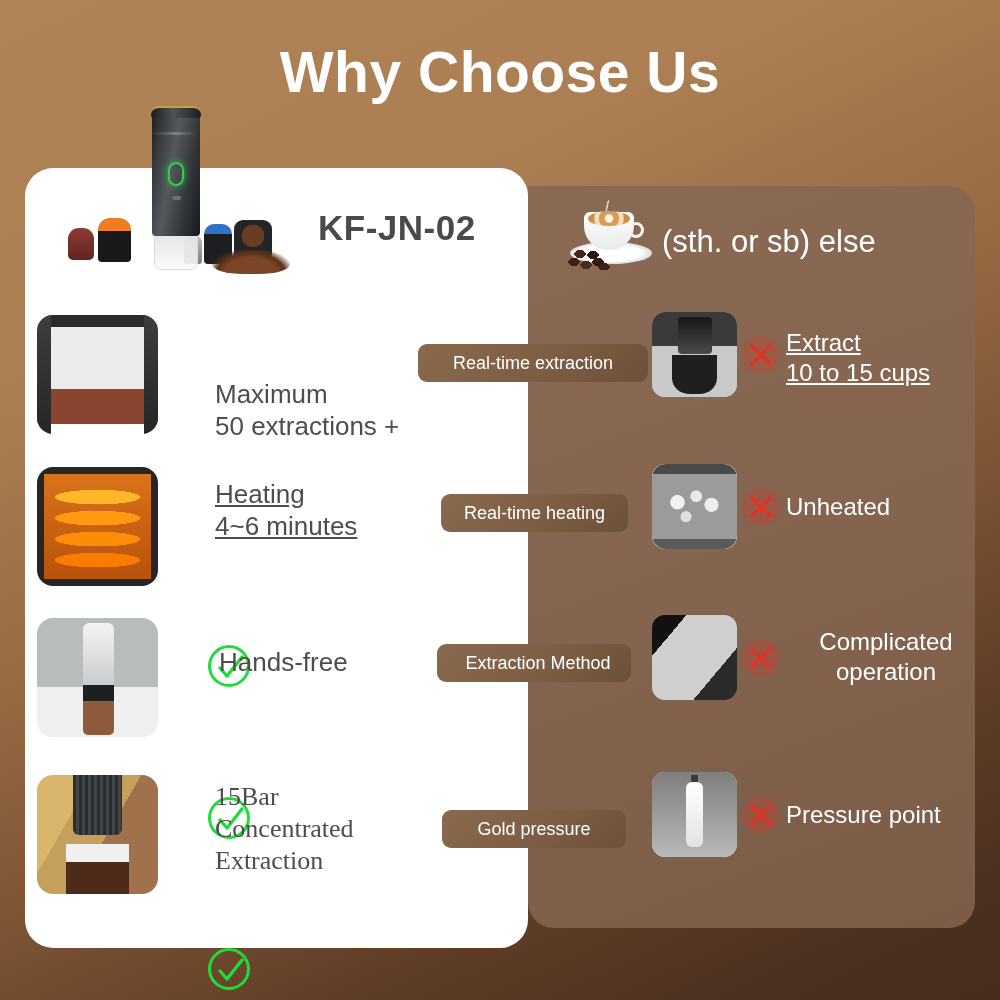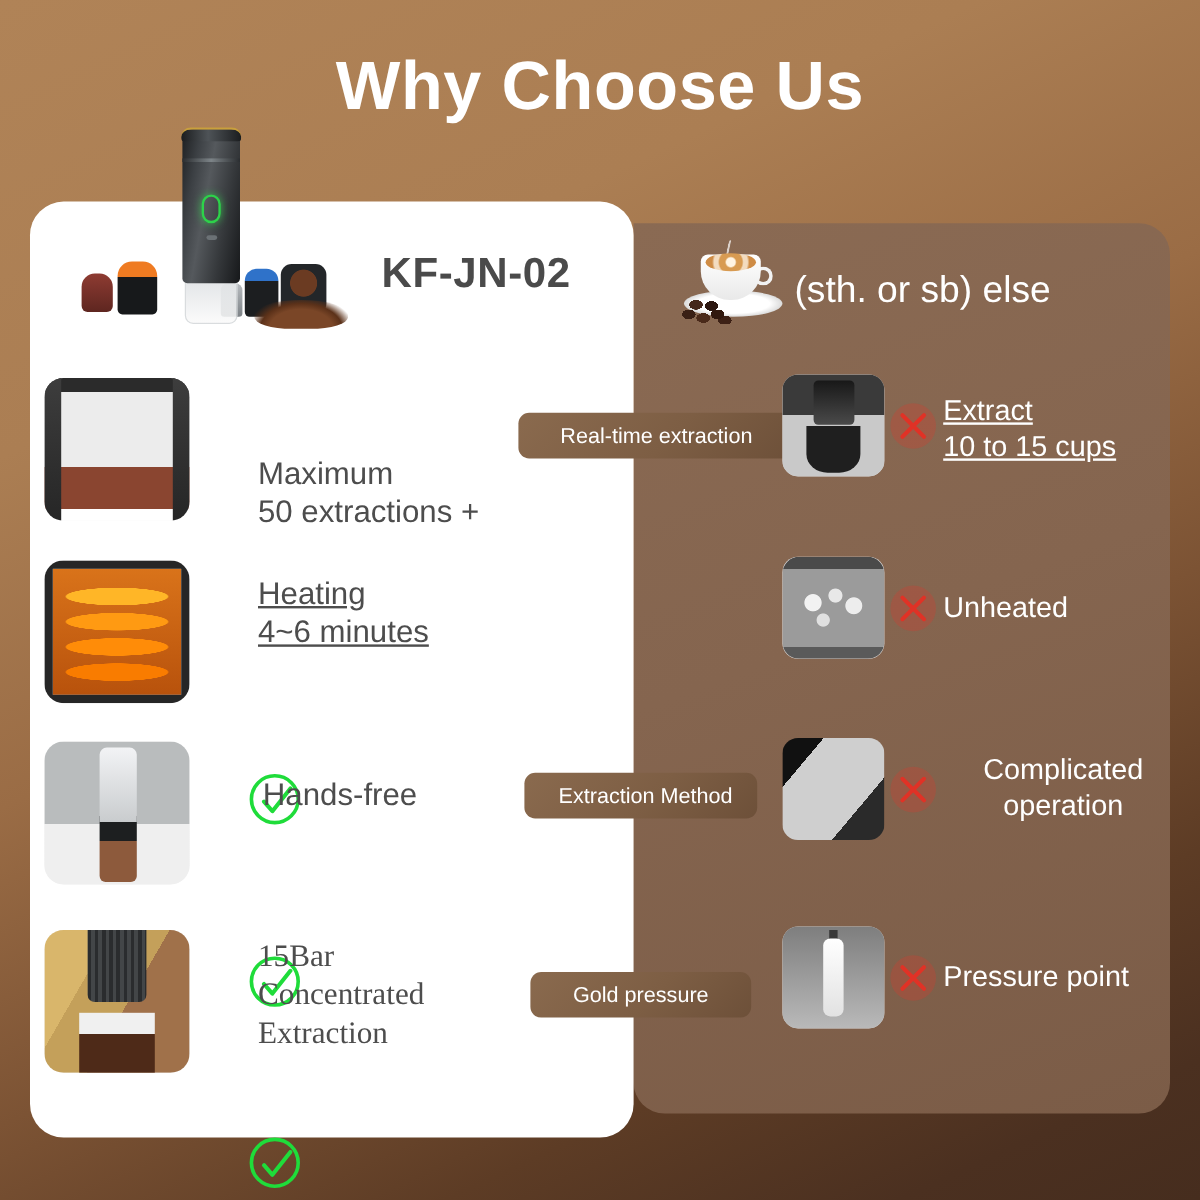--- a/index.html
+++ b/index.html
@@ -314,21 +314,21 @@
         <div class="t-extract" style="width:100%;height:100%"></div>
       </div>
     <div class="check-mark" style="left:171px; top:330px;">
       <svg width="28" height="26" viewBox="0 0 28 26">
           <path d="M3 13 L10 21 L25 2" stroke="#1fdc3a" stroke-width="3.4" fill="none" stroke-linecap="round" stroke-linejoin="round"></path>
         </svg>
     </div>
     <div class="feat-left-text" style="left:178px; top:19px;margin-top:44px;">Maximum
 50 extractions +</div>
   </div>
-  <div class="pill" style="left:432px; top:344px; width:230px;">Real-time extraction</div>
+  <div class="pill" style="left:418px; top:344px; width:230px;">Real-time extraction</div>
   <div class="row-right" style="top:312px;">
     <div class="thumb-r">
         <div class="t-press" style="width:100%;height:100%"></div>
       </div>
     <div class="cross-mark" style="left:90px; top:24px;">
       <svg width="24" height="24" viewBox="0 0 24 24">
           <path d="M3 3 L21 21 M21 3 L3 21" stroke="#e03226" stroke-width="3.4" stroke-linecap="round"></path>
         </svg>
     </div>
     <div class="feat-right-text" style="left:134px; top:16px;text-decoration:underline;">Extract
@@ -340,20 +340,21 @@
         <div class="t-heat" style="width:100%;height:100%"></div>
       </div>
     <div class="check-mark" style="left:171px; top:330px;">
       <svg width="28" height="26" viewBox="0 0 28 26">
           <path d="M3 13 L10 21 L25 2" stroke="#1fdc3a" stroke-width="3.4" fill="none" stroke-linecap="round" stroke-linejoin="round"></path>
         </svg>
     </div>
     <div class="feat-left-text" style="left:178px; top:11px;text-decoration:underline;">Heating
 4~6 minutes</div>
   </div>
+  <div class="pill" style="left:441px; top:494px; width:187px;">Real-time heating</div>
   <div class="row-right" style="top:464px;">
     <div class="thumb-r">
         <div class="t-unheat" style="width:100%;height:100%"></div>
       </div>
     <div class="cross-mark" style="left:90px; top:24px;">
       <svg width="24" height="24" viewBox="0 0 24 24">
           <path d="M3 3 L21 21 M21 3 L3 21" stroke="#e03226" stroke-width="3.4" stroke-linecap="round"></path>
         </svg>
     </div>
     <div class="feat-right-text" style="left:134px; top:28px;">Unheated</div>

